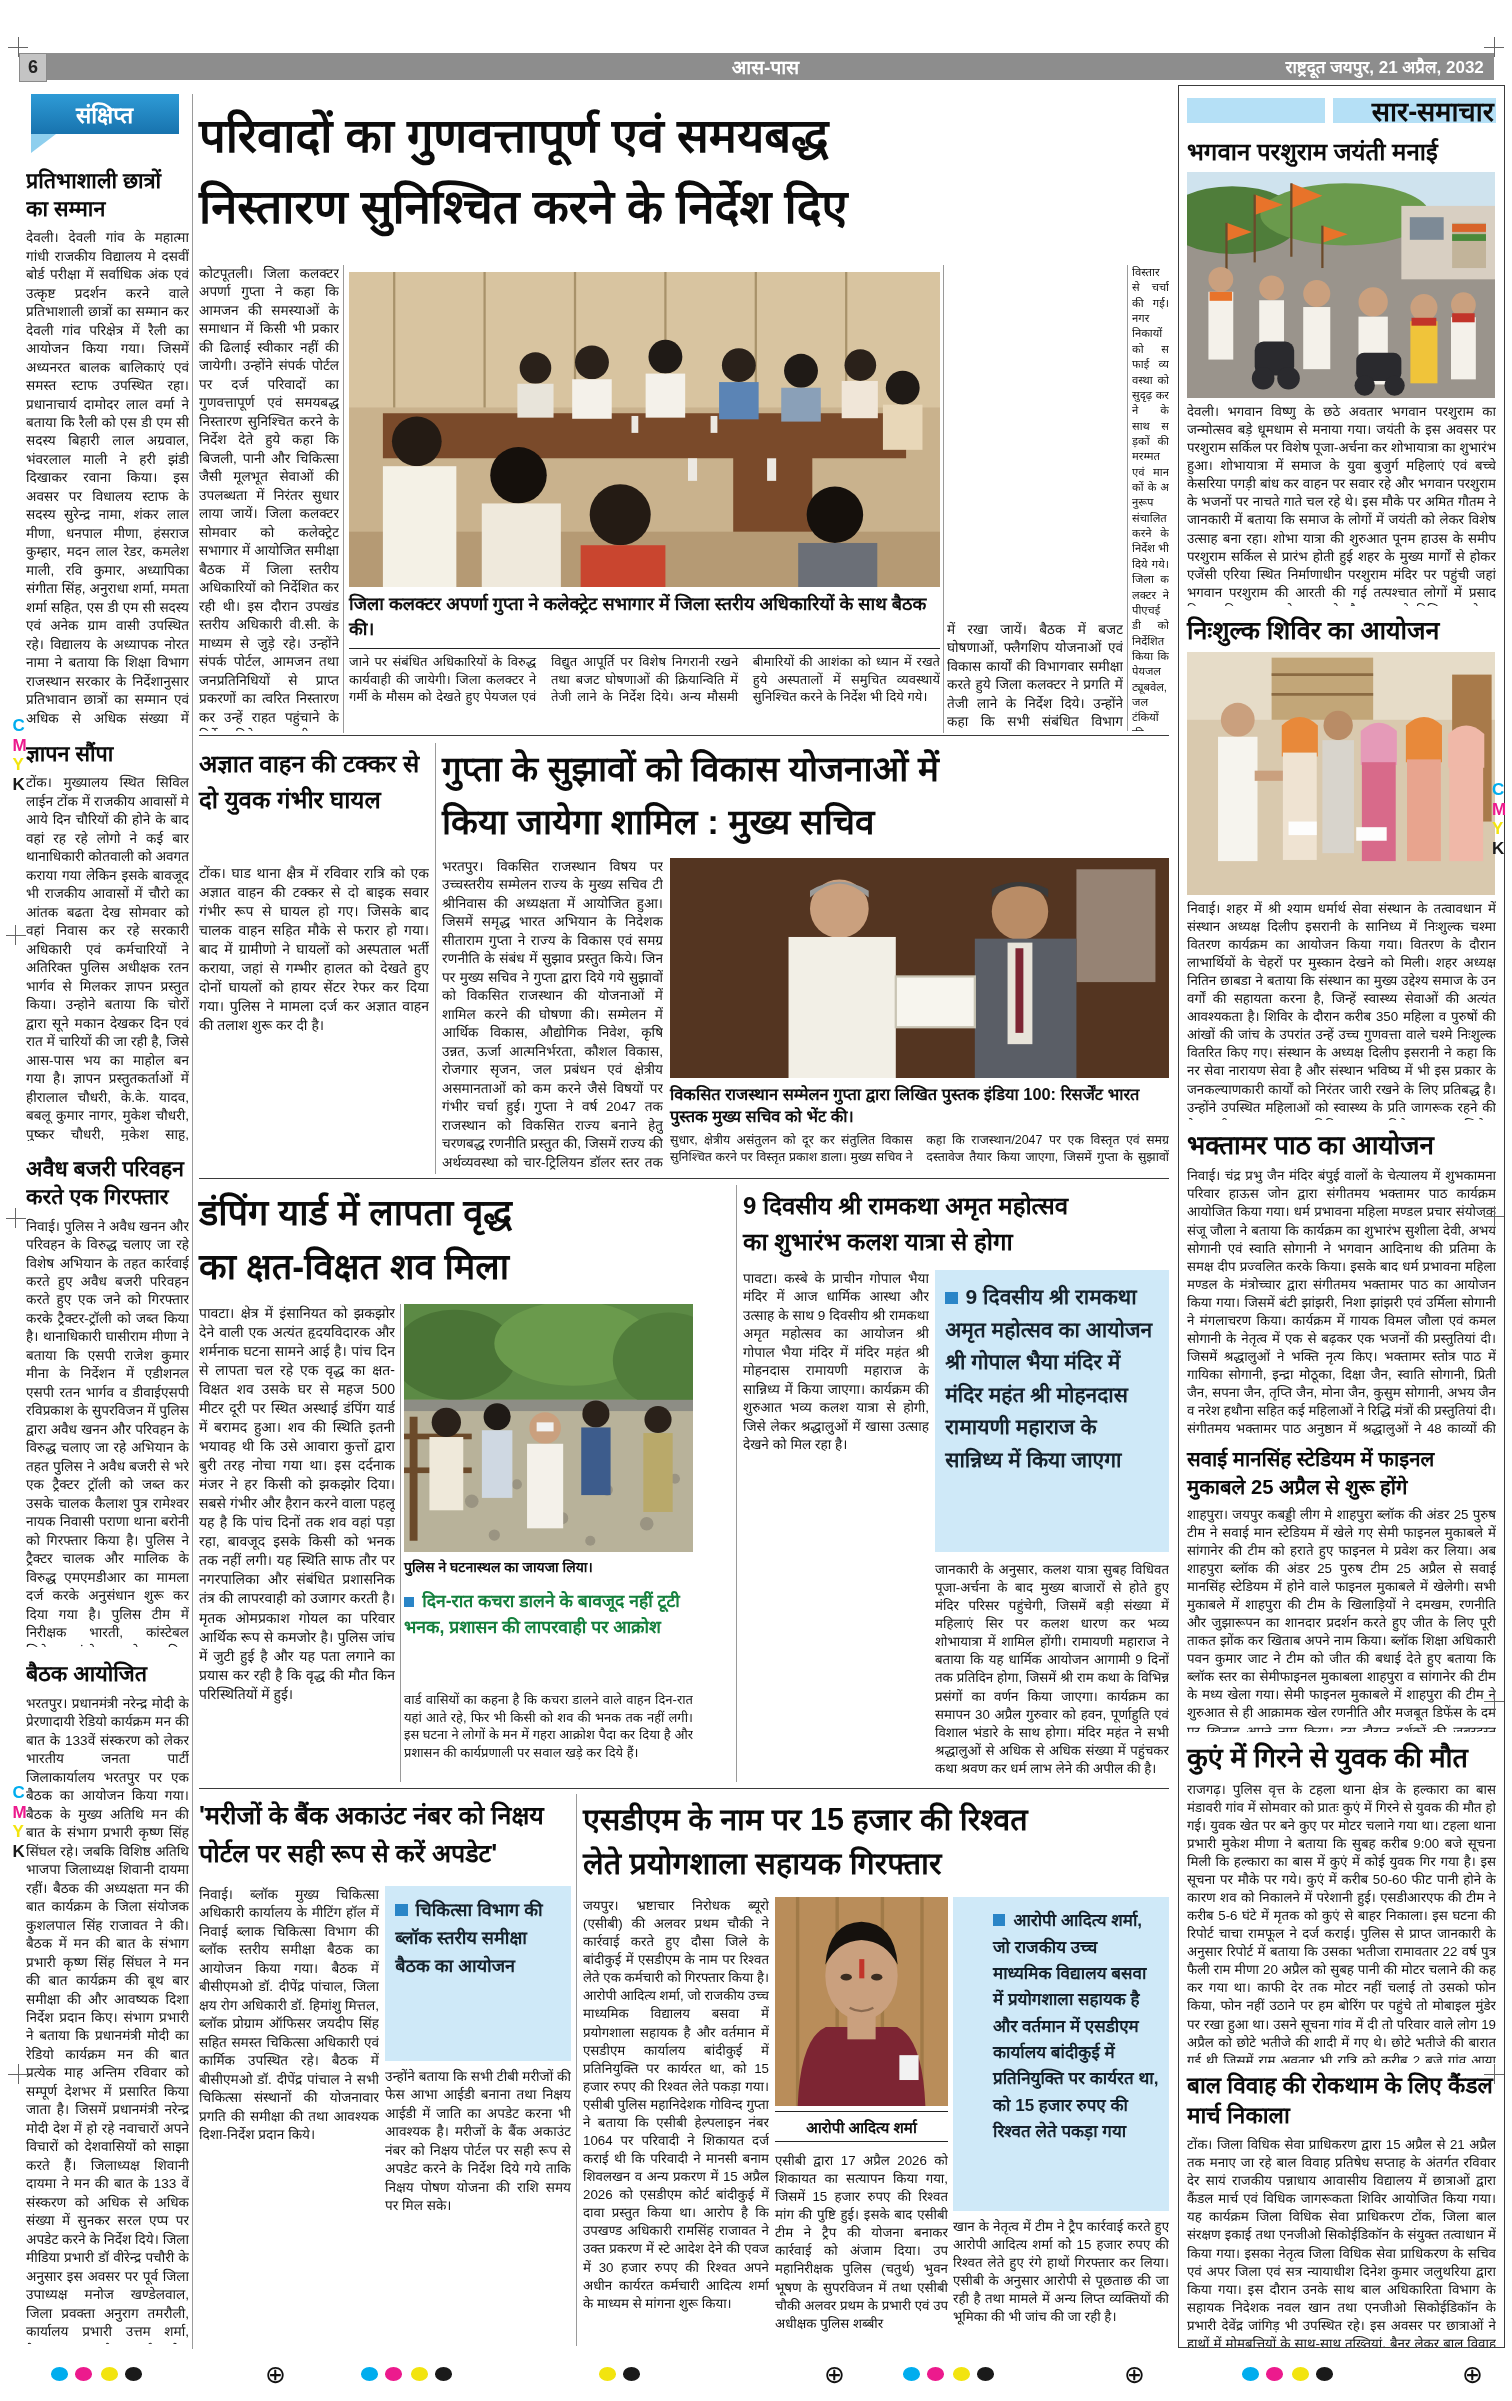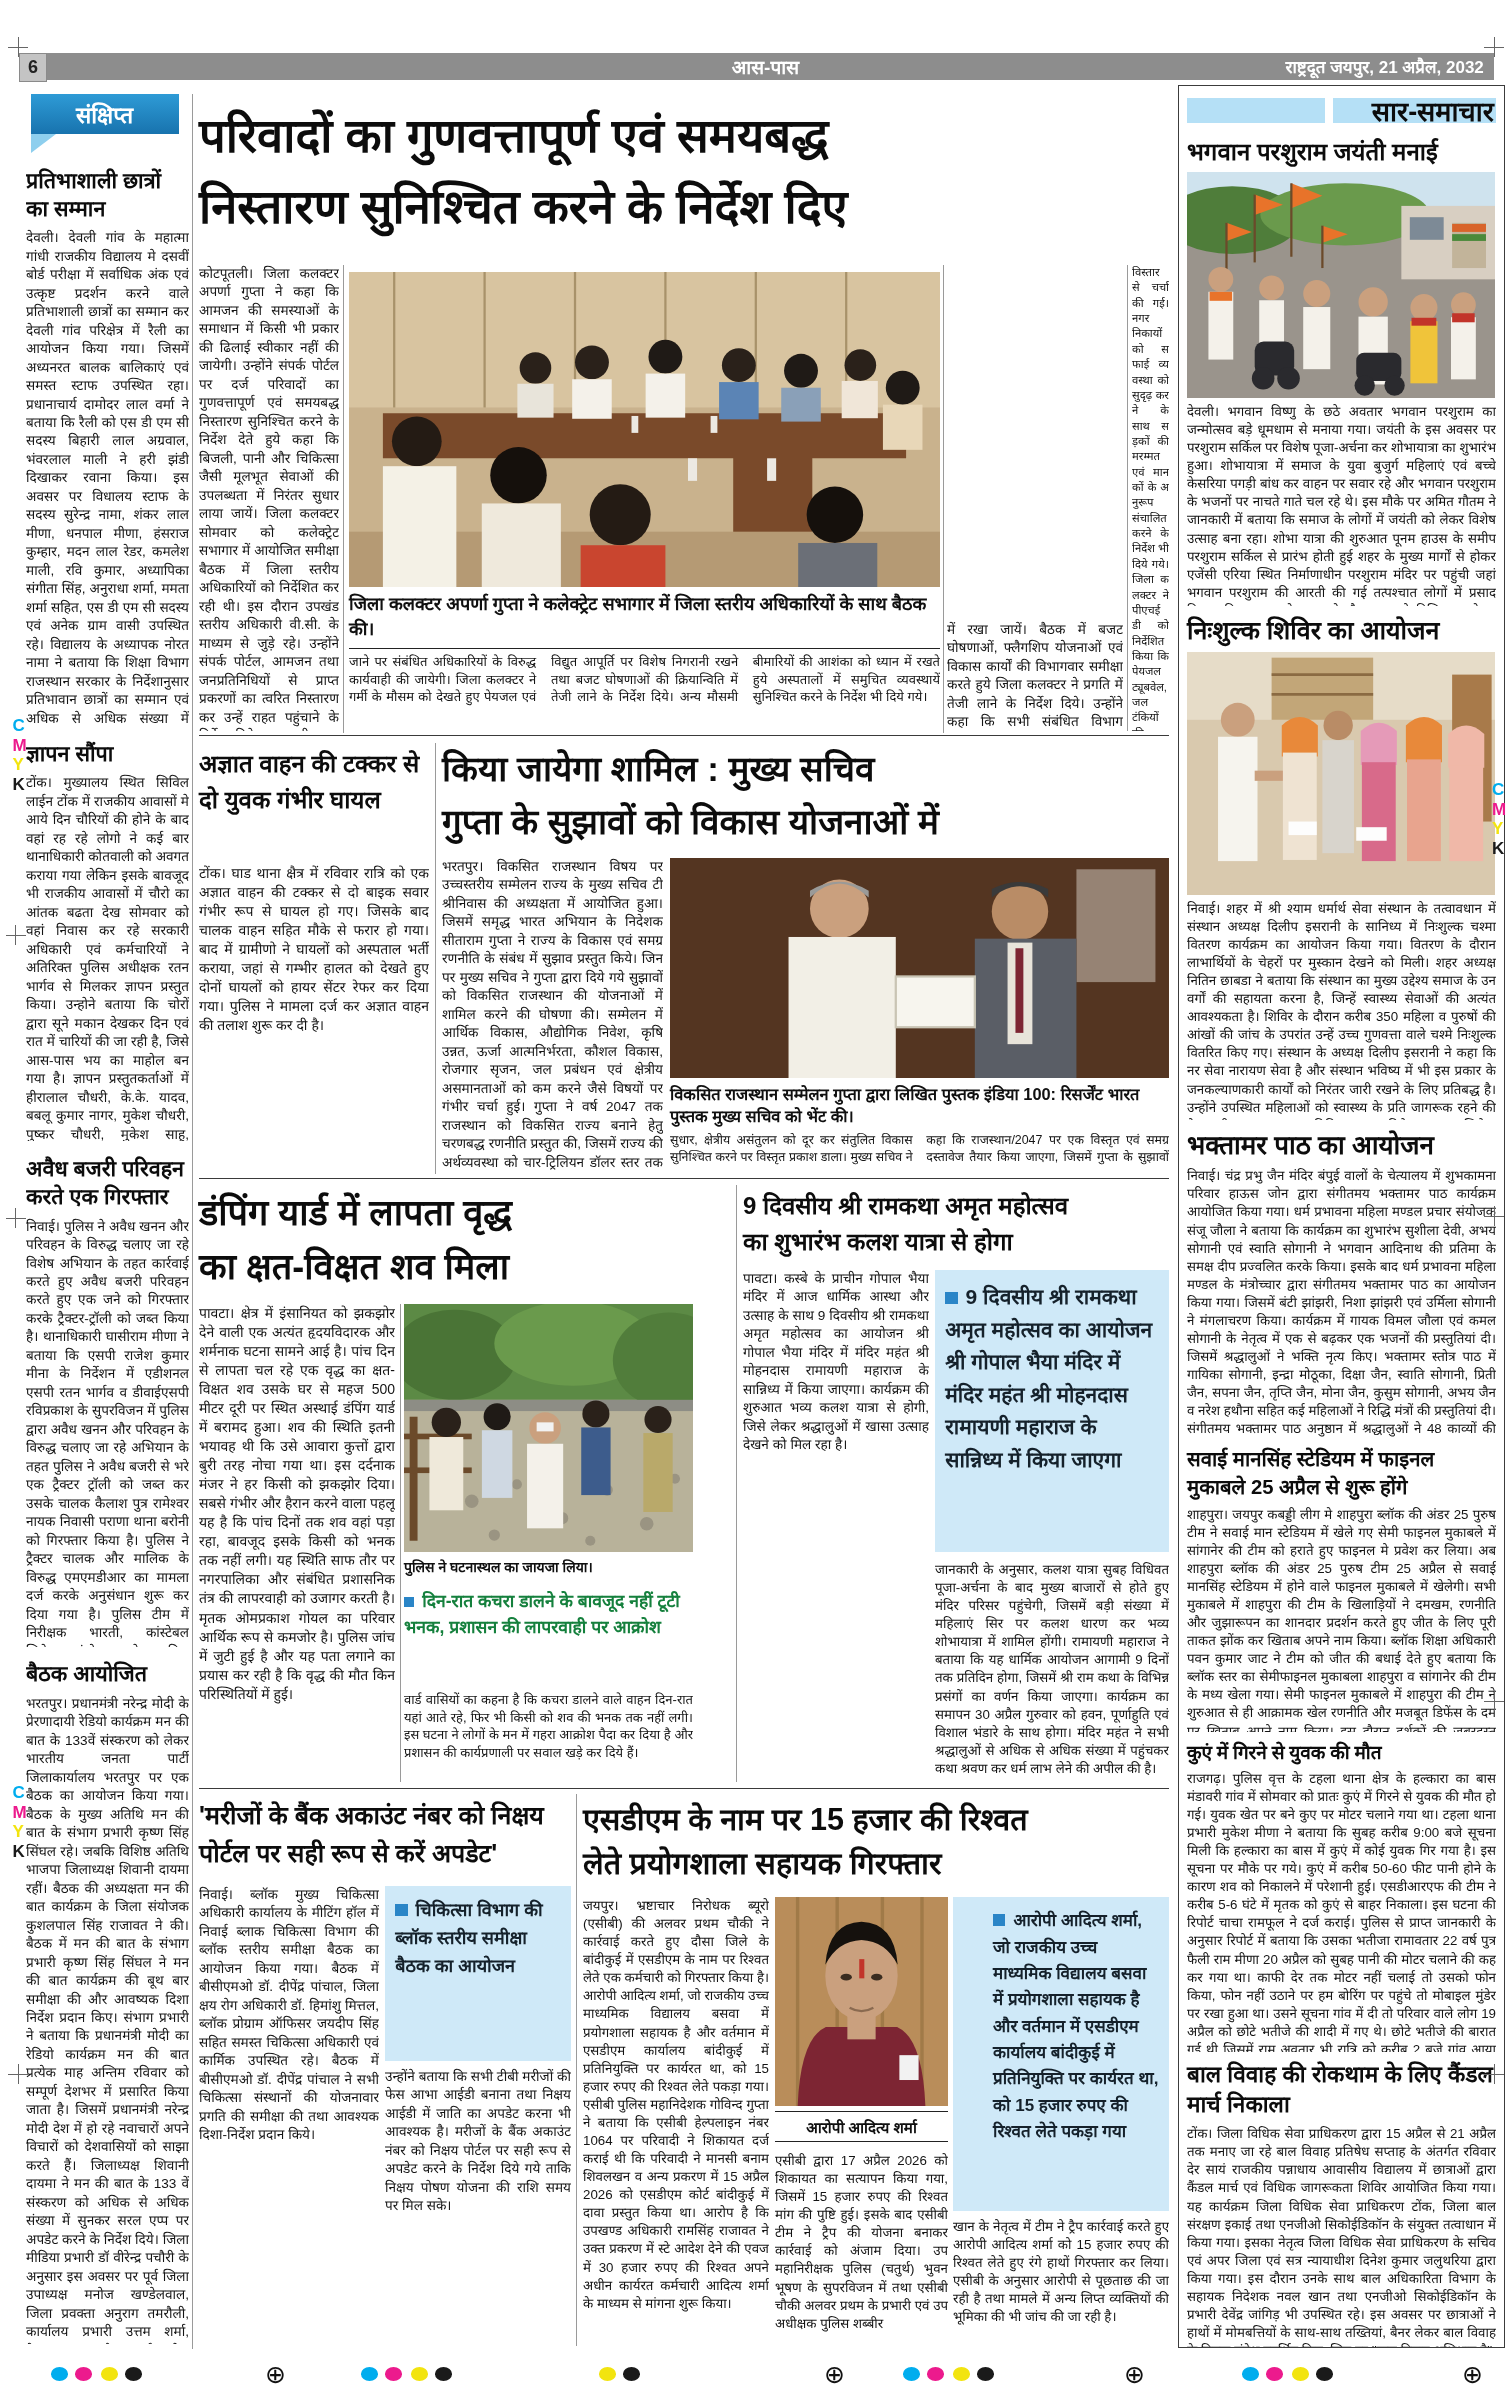--- a/index.html
+++ b/index.html
@@ -132,22 +132,22 @@
   <div class="vrule" style="left:1127px;top:265px;height:466px;"></div>
   <div class="abs body-txt" style="left:1132px;top:265px;width:37px;height:466px;font-size:11.3px;word-break:break-all;">विस्तार से चर्चा की गई। नगर निकायों को सफाई व्यवस्था को सुदृढ़ करने के साथ सड़कों की मरम्मत एवं मानकों के अनुरूप संचालित करने के निर्देश भी दिये गये। जिला कलक्टर ने पीएचईडी को निर्देशित किया कि पेयजल ट्यूबवेल, जल टंकियों की लीकेज एवं पम्पसेट की स्थिति का सर्वे कर तत्काल सुधार किया जायें। उन्होंने समस्याग्रस्त क्षेत्रों में पर्याप्त जल आपूर्ति सुनिश्चित करने, टैंकरों की व्यवस्था एवं लंबित पाइपलाईन कार्य शीघ्र पूर्ण करने के निर्देश दिये।</div>
 
   <div class="hrule" style="left:199px;top:735px;width:970px;"></div>
 
   <div class="abs headline" style="left:199px;top:746px;width:230px;font-size:24px;line-height:1.5;">अज्ञात वाहन की टक्कर से दो युवक गंभीर घायल</div>
   <div class="abs body-txt" style="left:199px;top:864px;width:230px;height:309px;font-size:14px;">टोंक। घाड थाना क्षैत्र में रविवार रात्रि को एक अज्ञात वाहन की टक्कर से दो बाइक सवार गंभीर रूप से घायल हो गए। जिसके बाद चालक वाहन सहित मौके से फरार हो गया। बाद में ग्रामीणो ने घायलों को अस्पताल भर्ती कराया, जहां से गम्भीर हालत को देखते हुए दोनों घायलों को हायर सेंटर रेफर कर दिया गया। पुलिस ने मामला दर्ज कर अज्ञात वाहन की तलाश शुरू कर दी है।</div>
   <div class="vrule" style="left:435px;top:743px;height:431px;"></div>
 
   <div class="abs headline" style="left:442px;top:743px;width:727px;font-size:35px;line-height:1.5;">
+    <span style="display:block">गुप्ता के सुझावों को विकास योजनाओं में</span>
     <span style="display:block">किया जायेगा शामिल : मुख्य सचिव</span>
-    <span style="display:block">गुप्ता के सुझावों को विकास योजनाओं में</span>
   </div>
   <div class="abs body-txt" style="left:442px;top:858px;width:221px;height:314px;">भरतपुर। विकसित राजस्थान विषय पर उच्चस्तरीय सम्मेलन राज्य के मुख्य सचिव टी श्रीनिवास की अध्यक्षता में आयोजित हुआ। जिसमें समृद्ध भारत अभियान के निदेशक सीताराम गुप्ता ने राज्य के विकास एवं समग्र रणनीति के संबंध में सुझाव प्रस्तुत किये। जिन पर मुख्य सचिव ने गुप्ता द्वारा दिये गये सुझावों को विकसित राजस्थान की योजनाओं में शामिल करने की घोषणा की। सम्मेलन में आर्थिक विकास, औद्योगिक निवेश, कृषि उन्नत, ऊर्जा आत्मनिर्भरता, कौशल विकास, रोजगार सृजन, जल प्रबंधन एवं क्षेत्रीय असमानताओं को कम करने जैसे विषयों पर गंभीर चर्चा हुई। गुप्ता ने वर्ष 2047 तक राजस्थान को विकसित राज्य बनाने हेतु चरणबद्ध रणनीति प्रस्तुत की, जिसमें राज्य की अर्थव्यवस्था को चार-ट्रिलियन डॉलर स्तर तक पहुंचाने हेतु विकास मॉडल, कृषि क्षेत्र में सौर ऊर्जा आधारित नवाचार, शिक्षा एवं स्वास्थ्य क्षेत्र में गुणवत्ता सुधार के सुझाव शामिल रहे।</div>
   <div class="abs" style="left:670px;top:858px;width:499px;height:220px;">
     <svg class="photo" width="499" height="220" viewBox="0 0 884 390" preserveAspectRatio="none">
       <rect width="884" height="390" fill="#4a2f1d"></rect>
       <rect x="0" y="0" width="884" height="390" fill="#5c3b24" opacity="0.6"></rect>
       <rect x="720" y="20" width="140" height="200" fill="#d8d2c8" opacity="0.5"></rect>
       <g>
         <circle cx="300" cy="90" r="52" fill="#caa07e"></circle>
         <path d="M248 70 Q300 20 352 70 L352 58 Q300 26 248 58 Z" fill="#9a9a98"></path>
@@ -374,21 +374,21 @@
       </svg>
     </div>
     <div class="body-txt" style="font-size:13.3px;max-height:220px;margin-top:4.5px;">निवाई। शहर में श्री श्याम धर्मार्थ सेवा संस्थान के तत्वावधान में संस्थान अध्यक्ष दिलीप इसरानी के सानिध्य में निःशुल्क चश्मा वितरण कार्यक्रम का आयोजन किया गया। वितरण के दौरान लाभार्थियों के चेहरों पर मुस्कान देखने को मिली। शहर अध्यक्ष नितिन छाबडा ने बताया कि संस्थान का मुख्य उद्देश्य समाज के उन वर्गों की सहायता करना है, जिन्हें स्वास्थ्य सेवाओं की अत्यंत आवश्यकता है। शिविर के दौरान करीब 350 महिला व पुरुषों की आंखों की जांच के उपरांत उन्हें उच्च गुणवत्ता वाले चश्मे निःशुल्क वितरित किए गए। संस्थान के अध्यक्ष दिलीप इसरानी ने कहा कि नर सेवा नारायण सेवा है और संस्थान भविष्य में भी इस प्रकार के जनकल्याणकारी कार्यों को निरंतर जारी रखने के लिए प्रतिबद्ध है। उन्होंने उपस्थित महिलाओं को स्वास्थ्य के प्रति जागरूक रहने की प्रेरणा दी। इस अवसर पर नितिन छाबडा, नितेश बरवाडा, जितेन्द्र विजय, जीतू धारवाल, अनिल सैनी व श्योजराम फोजी सहित कई कार्यकर्ता मौजूद थे।</div>
 
     <div class="rr-title" style="font-size:26px;">भक्तामर पाठ का आयोजन</div>
     <div class="body-txt" style="font-size:13.3px;max-height:271px;">निवाई। चंद्र प्रभु जैन मंदिर बंपुई वालों के चेत्यालय में शुभकामना परिवार हाऊस जोन द्वारा संगीतमय भक्तामर पाठ कार्यक्रम आयोजित किया गया। धर्म प्रभावना महिला मण्डल प्रचार संयोजक संजू जौला ने बताया कि कार्यक्रम का शुभारंभ सुशीला देवी, अभय सोगानी एवं स्वाति सोगानी ने भगवान आदिनाथ की प्रतिमा के समक्ष दीप प्रज्वलित करके किया। इसके बाद धर्म प्रभावना महिला मण्डल के मंत्रोच्चार द्वारा संगीतमय भक्तामर पाठ का आयोजन किया गया। जिसमें बंटी झांझरी, निशा झांझरी एवं उर्मिला सोगानी ने मंगलाचरण किया। कार्यक्रम में गायक विमल जौला एवं कमल सोगानी के नेतृत्व में एक से बढ़कर एक भजनों की प्रस्तुतियां दी। जिसमें श्रद्धालुओं ने भक्ति नृत्य किए। भक्तामर स्तोत्र पाठ में गायिका सोगानी, इन्द्रा मोठूका, दिक्षा जैन, स्वाति सोगानी, प्रिती जैन, सपना जैन, तृप्ति जैन, मोना जैन, कुसुम सोगानी, अभय जैन व नरेश हथौना सहित कई महिलाओं ने रिद्धि मंत्रों की प्रस्तुतियां दी। संगीतमय भक्तामर पाठ अनुष्ठान में श्रद्धालुओं ने 48 काव्यों की प्रस्तुति देकर भगवान आदिनाथ जी के समक्ष 48 दीपक चढ़ाकर पूजा अर्चना की। इस अवसर पर सभी श्रद्धालुओं ने भगवान आदिनाथ जी की महाआरती उतारी।</div>
 
     <div class="rr-title" style="font-size:20.3px;">सवाई मानसिंह स्टेडियम में फाइनल मुकाबले 25 अप्रैल से शुरू होंगे</div>
     <div class="body-txt" style="font-size:13.3px;max-height:226px;">शाहपुरा। जयपुर कबड्डी लीग मे शाहपुरा ब्लॉक की अंडर 25 पुरुष टीम ने सवाई मान स्टेडियम में खेले गए सेमी फाइनल मुकाबले में सांगानेर की टीम को हराते हुए फाइनल मे प्रवेश कर लिया। अब शाहपुरा ब्लॉक की अंडर 25 पुरुष टीम 25 अप्रैल से सवाई मानसिंह स्टेडियम में होने वाले फाइनल मुकाबले में खेलेगी। सभी मुकाबले में शाहपुरा की टीम के खिलाड़ियों ने दमखम, रणनीति और जुझारूपन का शानदार प्रदर्शन करते हुए जीत के लिए पूरी ताकत झोंक कर खिताब अपने नाम किया। ब्लॉक शिक्षा अधिकारी पवन कुमार जाट ने टीम को जीत की बधाई देते हुए बताया कि ब्लॉक स्तर का सेमीफाइनल मुकाबला शाहपुरा व सांगानेर की टीम के मध्य खेला गया। सेमी फाइनल मुकाबले में शाहपुरा की टीम ने शुरुआत से ही आक्रामक खेल रणनीति और मजबूत डिफेंस के दम पर खिताब अपने नाम किया। इस दौरान दर्शकों की जबरदस्त हूटिंग ने खिलाड़ियों का मनोबल बढ़ाया।</div>
 
-    <div class="rr-title" style="font-size:19px;font-family:Liberation Serif, serif;">कुएं में गिरने से युवक की मौत</div>
+    <div class="rr-title" style="font-size:27px;">कुएं में गिरने से युवक की मौत</div>
     <div class="body-txt" style="font-size:13.3px;max-height:282px;">राजगढ़। पुलिस वृत्त के टहला थाना क्षेत्र के हल्कारा का बास मंडावरी गांव में सोमवार को प्रातः कुएं में गिरने से युवक की मौत हो गई। युवक खेत पर बने कुए पर मोटर चलाने गया था। टहला थाना प्रभारी मुकेश मीणा ने बताया कि सुबह करीब 9:00 बजे सूचना मिली कि हल्कारा का बास में कुएं में कोई युवक गिर गया है। इस सूचना पर मौके पर गये। कुएं में करीब 50-60 फीट पानी होने के कारण शव को निकालने में परेशानी हुई। एसडीआरएफ की टीम ने करीब 5-6 घंटे में मृतक को कुएं से बाहर निकाला। इस घटना की रिपोर्ट चाचा रामफूल ने दर्ज कराई। पुलिस से प्राप्त जानकारी के अनुसार रिपोर्ट में बताया कि उसका भतीजा रामावतार 22 वर्ष पुत्र फैली राम मीणा 20 अप्रैल को सुबह पानी की मोटर चलाने की कह कर गया था। काफी देर तक मोटर नहीं चलाई तो उसको फोन किया, फोन नहीं उठाने पर हम बोरिंग पर पहुंचे तो मोबाइल मुंडेर पर रखा हुआ था। उसने सूचना गांव में दी तो परिवार वाले लोग 19 अप्रैल को छोटे भतीजे की शादी में गए थे। छोटे भतीजे की बारात गई थी जिसमें राम अवतार भी रात्रि को करीब 2 बजे गांव आया था। जिसकी नींद आने या फिर फिसलने के कारण कुएं में गिरने से मौत हो गई। सूचना पर प्रशासक सरपंच मुकेश मंडावरी एवं थाना प्रभारी मुकेश मीणा सहित अन्य लोग मौके पर पहुंचे। मृतक का शव राजगढ़ चिकित्सालय की मोरचरी मे रखा।</div>
 
     <div class="rr-title" style="font-size:22.6px;">बाल विवाह की रोकथाम के लिए कैंडल मार्च निकाला</div>
     <div class="body-txt" style="font-size:13.3px;max-height:226px;">टोंक। जिला विधिक सेवा प्राधिकरण द्वारा 15 अप्रैल से 21 अप्रैल तक मनाए जा रहे बाल विवाह प्रतिषेध सप्ताह के अंतर्गत रविवार देर सायं राजकीय पन्नाधाय आवासीय विद्यालय में छात्राओं द्वारा कैंडल मार्च एवं विधिक जागरूकता शिविर आयोजित किया गया। यह कार्यक्रम जिला विधिक सेवा प्राधिकरण टोंक, जिला बाल संरक्षण इकाई तथा एनजीओ सिकोईडिकॉन के संयुक्त तत्वाधान में किया गया। इसका नेतृत्व जिला विधिक सेवा प्राधिकरण के सचिव एवं अपर जिला एवं सत्र न्यायाधीश दिनेश कुमार जलुथरिया द्वारा किया गया। इस दौरान उनके साथ बाल अधिकारिता विभाग के सहायक निदेशक नवल खान तथा एनजीओ सिकोईडिकॉन के प्रभारी देवेंद्र जांगिड़ भी उपस्थित रहे। इस अवसर पर छात्राओं ने हाथों में मोमबत्तियों के साथ-साथ तख्तियां, बैनर लेकर बाल विवाह के विरुद्ध संदेश प्रदर्शित किए, जिन पर ''बाल विवाह अभिशाप है'', ''बाल विवाह अपराध है'' जैसे जागरूकता नारे अंकित थे। साथ ही बाल विवाह जैसी कुप्रथा के उन्मूलन का संकल्प लिया। मार्च के दौरान यह अपील की गई कि लोग बाल विवाह जैसी सामाजिक बुराई के विरुद्ध आगे आएं, ऐसे मामलों की सूचना तत्काल संबंधित अधिकारियों को दें।</div>
   </div>
 
   <div class="cross" style="left:8px;top:37px;"></div>
   <div class="cross" style="left:5.6px;top:925px;"></div>
   <div class="cross" style="left:5.6px;top:1208px;"></div>
   <div class="cross" style="left:8px;top:2064px;"></div>

